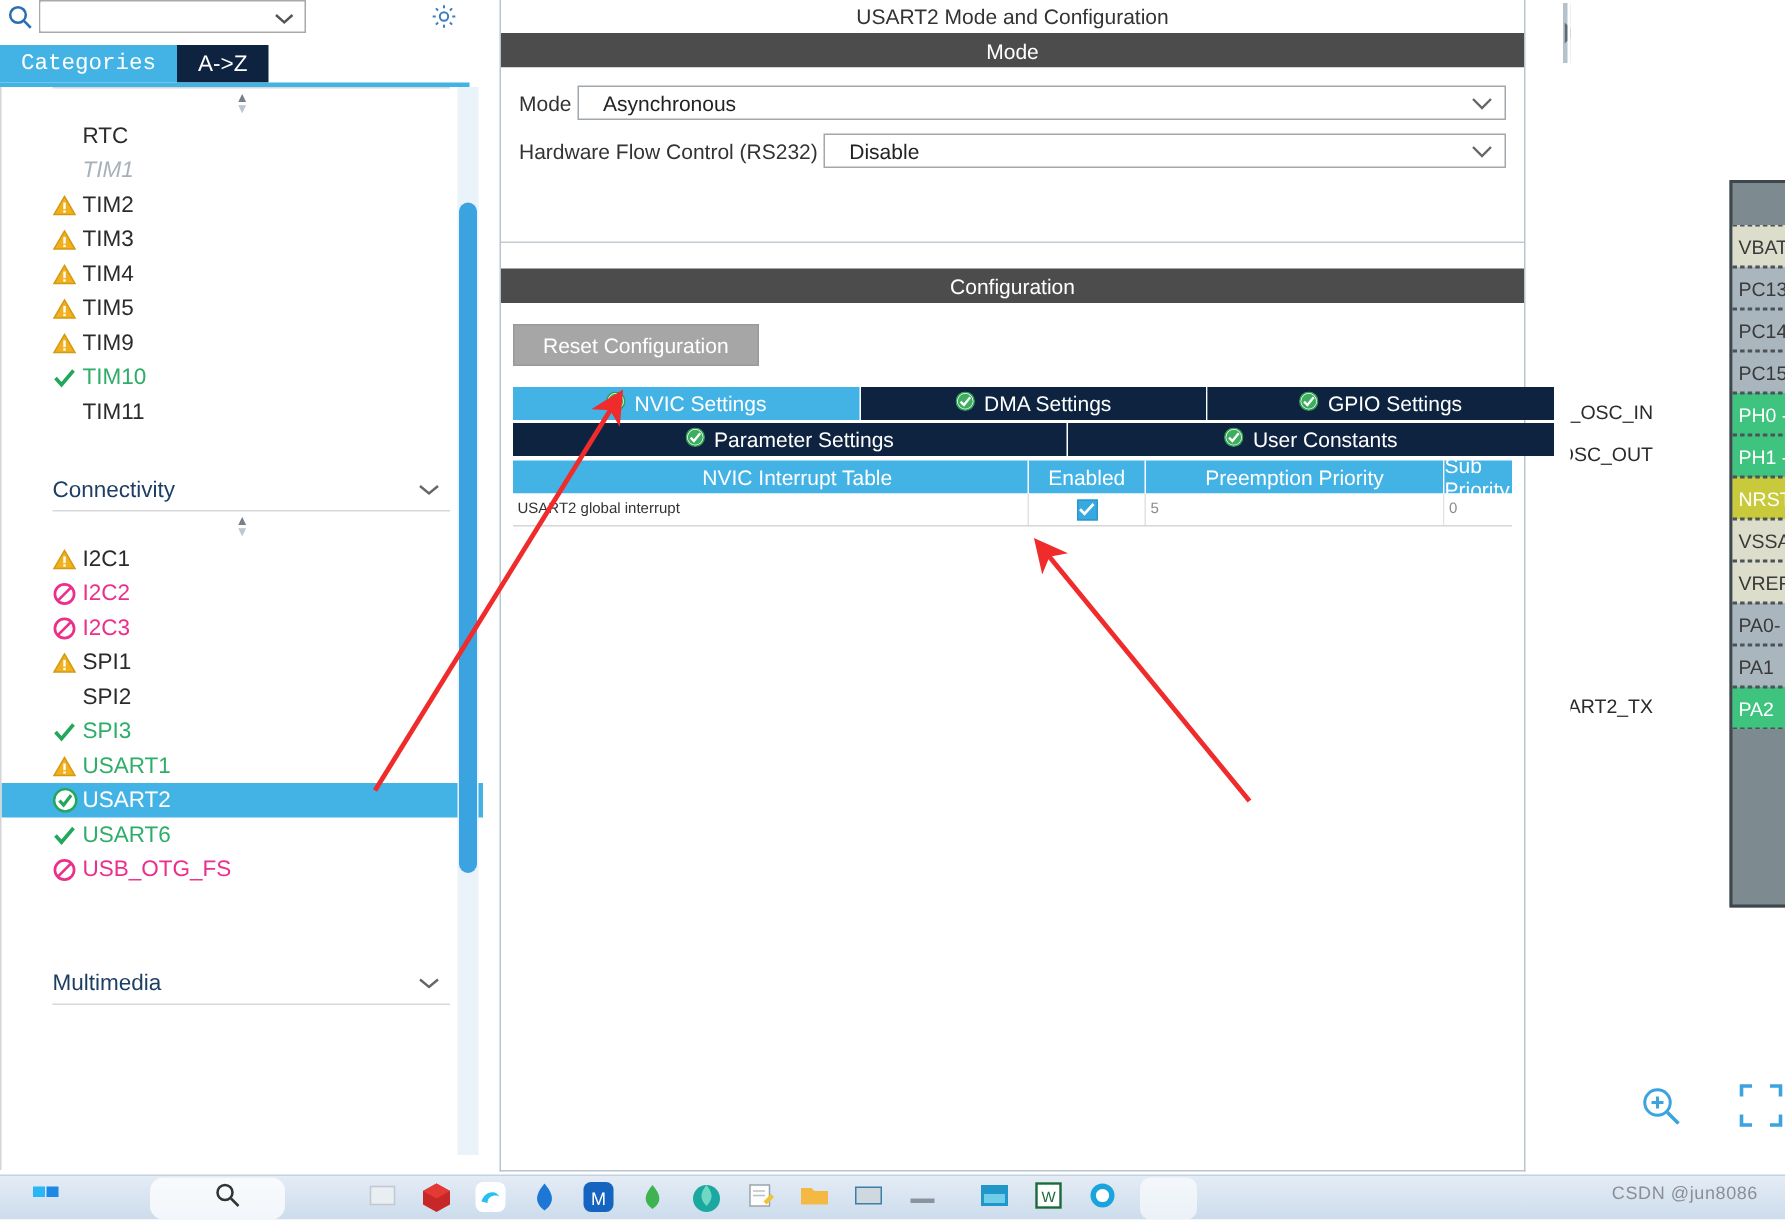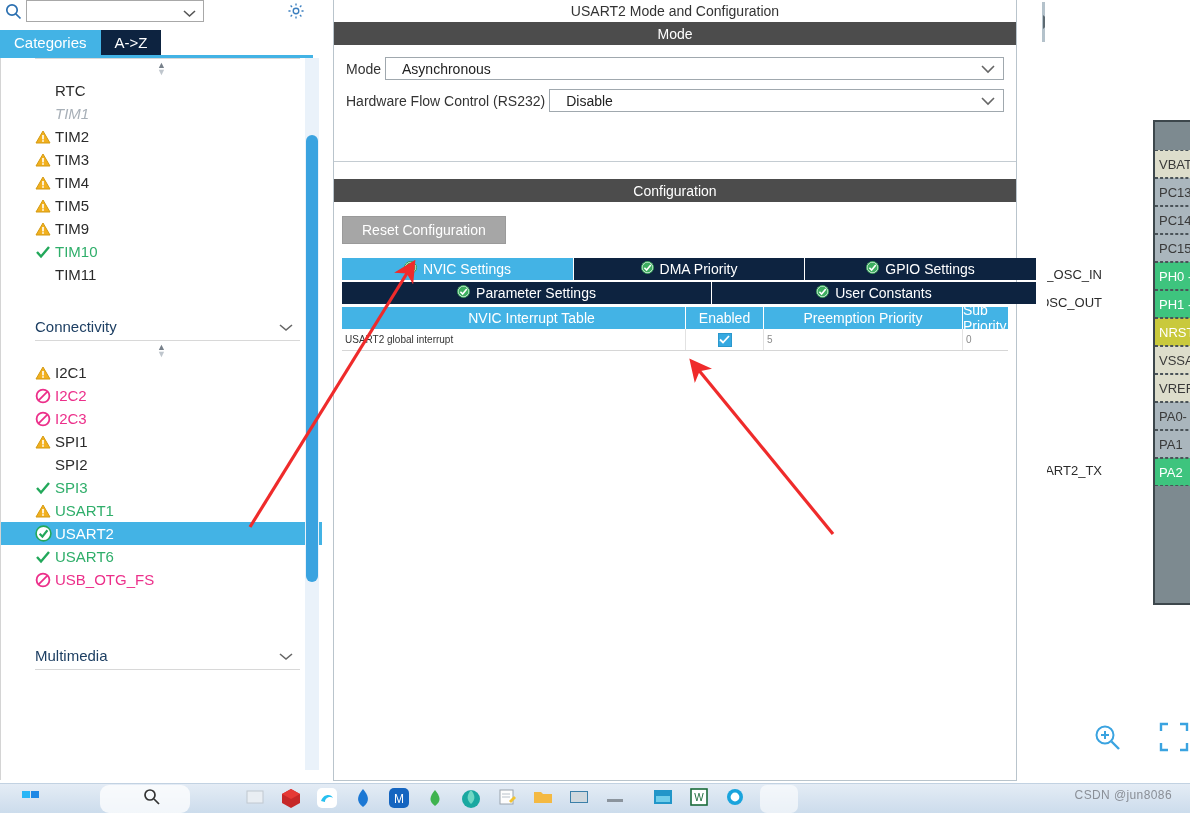--- a/index.html
+++ b/index.html
@@ -55,21 +55,21 @@
     position: absolute; left: 0; top: 30px;
     width: 322px; height: 25px;
     display: flex;
   }
   .cat-tab {
     height: 25px; padding: 0 14px;
     display: flex; align-items: center; justify-content: center;
     font-size: 15px; color: #ffffff;
     cursor: pointer;
   }
-  .cat-tab.active { background: #43b3e5; }
+  .cat-tab.active { background: #43b3e5; font-family: Liberation Mono, monospace; }
   .cat-tab.inactive { background: #0d2340; }
   .tabs-underline {
     position: absolute; left: 0; top: 55px;
     width: 313px; height: 3px; background: #43b3e5;
   }
 
   .tree-panel {
     position: absolute; left: 0; top: 58px;
     width: 322px; height: 722px;
     background: #ffffff;
@@ -635,21 +635,21 @@
                 <polyline points="3.4,6.8 5.6,9 9.8,3.9" fill="none" stroke="#ffffff" stroke-width="1.6"></polyline>
               </svg></span>
             <span>NVIC Settings</span>
           </div>
           <div class="cfg-tab" style="flex:0 0 231px">
             <span><svg width="13" height="13" viewBox="0 0 13 13">
                 <circle cx="6.5" cy="6.5" r="6" fill="#ffffff" stroke="#2f9e52" stroke-width="1"></circle>
                 <circle cx="6.5" cy="6.5" r="5" fill="#3dae5f"></circle>
                 <polyline points="3.4,6.8 5.6,9 9.8,3.9" fill="none" stroke="#ffffff" stroke-width="1.6"></polyline>
               </svg></span>
-            <span>DMA Priority</span>
+            <span>DMA Settings</span>
           </div>
           <div class="cfg-tab" style="flex:0 0 231px">
             <span><svg width="13" height="13" viewBox="0 0 13 13">
                 <circle cx="6.5" cy="6.5" r="6" fill="#ffffff" stroke="#2f9e52" stroke-width="1"></circle>
                 <circle cx="6.5" cy="6.5" r="5" fill="#3dae5f"></circle>
                 <polyline points="3.4,6.8 5.6,9 9.8,3.9" fill="none" stroke="#ffffff" stroke-width="1.6"></polyline>
               </svg></span>
             <span>GPIO Settings</span>
           </div>
         </div>

